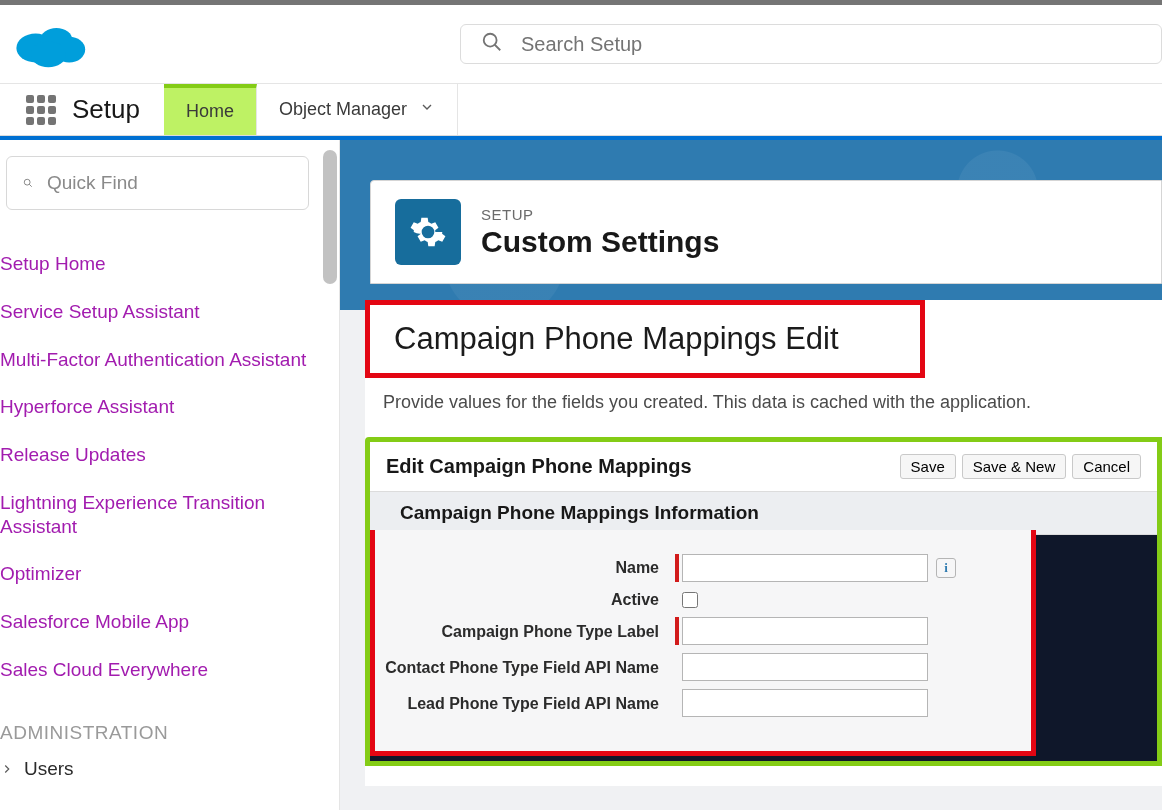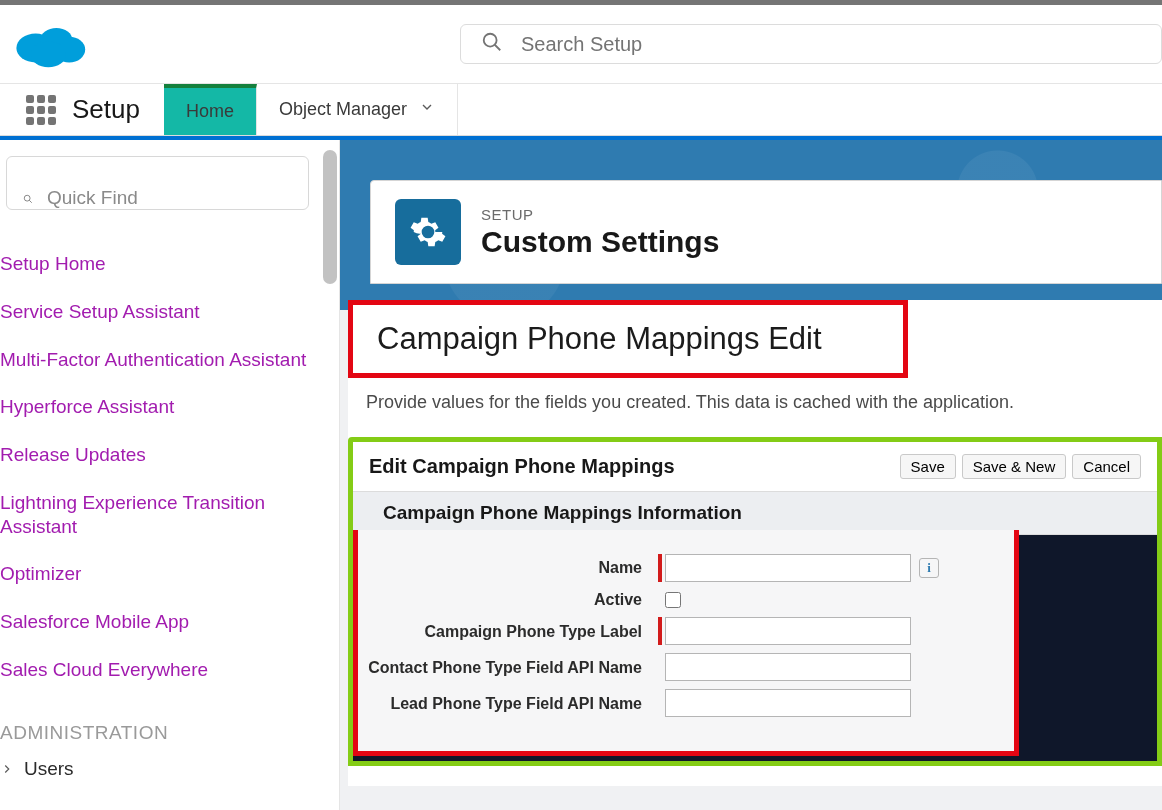--- a/index.html
+++ b/index.html
@@ -15,31 +15,31 @@
   .searchwrap input::placeholder { color:#747474; }
   .search-icon svg { width:22px; height:22px; stroke:#747474; }
 
   
   .appnav { display:flex; align-items:stretch; height:52px; border-bottom:1px solid #dcdcdc; padding-left: 18px; }
   .applauncher { width:46px; display:flex; align-items:center; justify-content:center; }
   .applauncher .dots { display:grid; grid-template-columns:repeat(3,8px); grid-template-rows:repeat(3,8px); gap:3px; }
   .applauncher .dots span { width:8px; height:8px; background:#747474; border-radius:2px; }
   .apptitle { font-size:26px; font-weight:400; display:flex; align-items:center; padding:0 24px 0 8px; }
   .tab { display:flex; align-items:center; padding:0 22px; font-size:18px; color:#3a3a3a; border-right:1px solid #e5e5e5; cursor:pointer; }
-  .tab.active { border-top:4px solid #15803d; background:#14b8a6; padding-top:0; }
+  .tab.active { border-top:4px solid #84cc16; background:#bef264; padding-top:0; }
   .tab .chev { margin-left:12px; }
   .tab .chev svg { width:16px; height:16px; stroke:#5a5a5a; }
 
   .midline { height:4px; background:#0070d2; }
 
   
   .split { display:flex; height: calc(810px - 5px - 79px - 52px - 4px); }
   .sidebar { width: 340px; position:relative; border-right:1px solid #e5e5e5; padding: 16px 0 0 0; }
   .scrollthumb { position:absolute; right:2px; top:10px; width:14px; height:134px; background:#c2c2c2; border-radius:7px; }
-  .quickfind { margin: 0 30px 30px 6px; height:54px; border:1px solid #d8d8d8; border-radius:6px; display:flex; align-items:flex-end; gap:14px; padding:0 16px; }
+  .quickfind { margin: 0 30px 30px 6px; height:54px; border:1px solid #d8d8d8; border-radius:6px; display:flex; align-items:center; gap:14px; padding:0 16px; }
   .quickfind svg { width:20px; height:20px; stroke:#747474; }
   .quickfind input { border:none; outline:none; font-size:19px; flex:1; }
   .quickfind input::placeholder { color:#8a8a8a; }
   .navlist { display:flex; flex-direction:column; }
   .navitem { font-size:19px; color:#a21caf; padding:12px 0 12px 0; line-height:1.25; cursor:pointer; }
   .sectionhdr { font-size:19px; color:#9a9a9a; letter-spacing:0.5px; margin-top:28px; margin-bottom:8px; }
   .users { display:flex; align-items:center; gap:10px; color:#2b2b2b; font-size:19px; padding:6px 0; }
   .users svg { width:14px; height:14px; stroke:#5a5a5a; }
 
   
@@ -48,21 +48,21 @@
   .bluebg::before{content:"";position:absolute;inset:0;background:
     radial-gradient(circle at 80% 30%, rgba(255,255,255,0.06) 0 40px, transparent 41px),
     radial-gradient(circle at 20% 70%, rgba(255,255,255,0.05) 0 60px, transparent 61px);
   }
   .headercard { position:absolute; left:30px; right:0; top:40px; background:#fff; border:1px solid #d5d5d5; border-radius:4px 0 0 0; padding:18px 24px; display:flex; align-items:center; gap:20px; }
   .headericon { width:66px; height:66px; background:#176d9c; border-radius:6px; display:flex; align-items:center; justify-content:center; }
   .headericon svg { width:38px; height:38px; fill:#fff; }
   .headercard .sup { font-size:15px; color:#6b6b6b; letter-spacing:0.5px; }
   .headercard .big { font-size:30px; font-weight:700; margin-top:2px; }
 
-  .belowheader { position:absolute; left:8px; right:0; top:160px; background:#fff; padding: 0 0 20px 0; }
+  .belowheader { position:absolute; left:25px; right:0; top:160px; background:#fff; padding: 0 0 20px 0; }
   .titlewrap { border:5px solid #e30613; padding:16px 24px; margin: 0 24px 8px 0; width:560px; }
   .titlewrap .t { font-size:31px; color:#1b1b1b; }
   .subtext { font-size:18px; color:#4b4b4b; margin: 14px 0 24px 18px; }
 
   .formcard { border:5px solid #84cc16; border-radius:4px 0 0 0; background:#0f172a; }
   .formtop { display:flex; align-items:center; justify-content:space-between; padding:12px 16px; background:#fff; border-bottom:1px solid #dcdcdc; }
   .formtop .ft { font-size:20px; font-weight:700; }
   .btnrow { display:flex; gap:6px; }
   .btn { background:#f6f6f6; border:1px solid #c9c9c9; border-radius:3px; padding:3px 10px; font-size:15px; cursor:pointer; }
   .sectiontitle { font-size:19px; font-weight:700; padding:10px 30px; background:#eceef1; border-bottom:1px solid #dcdcdc; }

